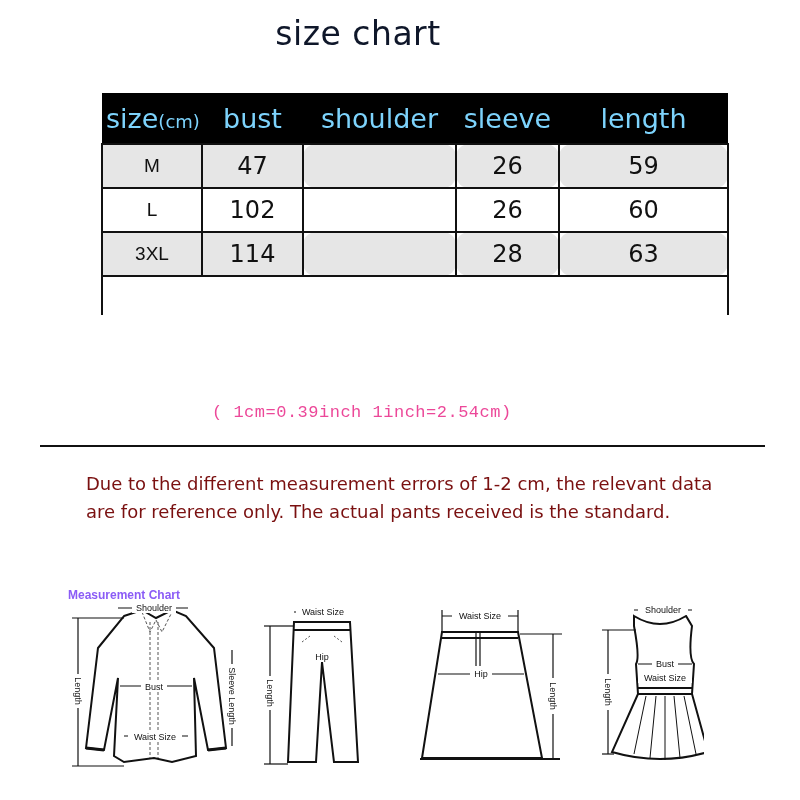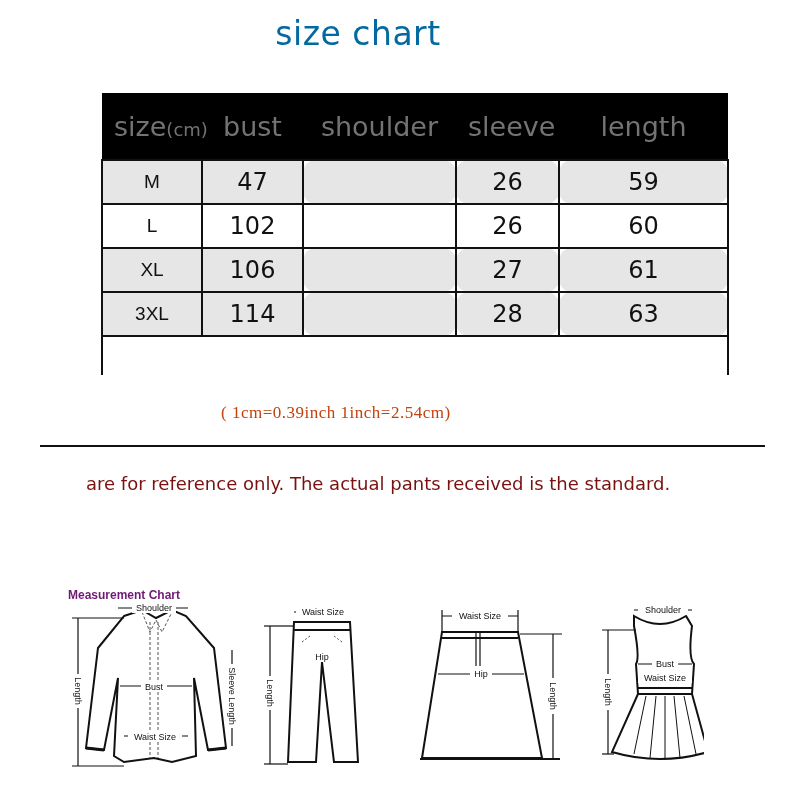--- a/index.html
+++ b/index.html
@@ -1,32 +1,32 @@
 <!DOCTYPE html>
 <html><head>
   <meta charset="utf-8">
   <style>
     html, body { margin: 0; padding: 0; background: #ffffff; }
     body { width: 800px; height: 800px; position: relative; overflow: hidden; font-family: "DejaVu Sans", sans-serif; color: #111; }
-    .title { position: absolute; left: 0; top: 14px; width: 716px; text-align: center; font-size: 33px; font-family: "DejaVu Sans", sans-serif; letter-spacing: 0.5px; color: #0369a1; }
+    .title { position: absolute; left: 0; top: 14px; width: 716px; text-align: center; font-size: 33px; font-family: "DejaVu Sans", sans-serif; letter-spacing: 0.5px; color: #0f172a; }
     .table { position: absolute; left: 101px; top: 93px; width: 626px; border-collapse: collapse; table-layout: fixed; }
-    .table th { background: #000; color: #737373; font-weight: normal; height: 42px; font-size: 27px; padding: 12px; text-align: center; vertical-align: middle; font-family: "DejaVu Sans", sans-serif; }
+    .table th { background: #000; color: #7dd3fc; font-weight: normal; height: 42px; font-size: 27px; padding: 4px; text-align: center; vertical-align: middle; font-family: "DejaVu Sans", sans-serif; }
     .table th .unit { font-size: 18px; }
     .table td { height: 42px; border: 2px solid #111; text-align: center; font-size: 24px; padding: 0; vertical-align: middle; }
     .table td.size { font-size: 19px; font-family: "Liberation Sans", sans-serif; }
     .table tr.shade td { background: #e6e6e6; }
     .table td.dotted { border-left: 2px dotted #555; border-radius: 13px; }
     .table tr.blank td { height: 38px; border-bottom: none; background: #fff; }
-    .conv { position: absolute; left: 212px; top: 403px; font-family: Liberation Serif, serif; font-size: 17px; color: #c2410c; letter-spacing: 0.5px; margin-left: 9px; }
+    .conv { position: absolute; left: 212px; top: 403px; font-family: Liberation Mono, monospace; font-size: 17px; color: #ec4899; letter-spacing: 0.5px; }
     .rule { position: absolute; left: 40px; top: 445px; width: 725px; height: 2px; background: #111; }
     .ps { position: absolute; left: 50px; top: 470px; font-family: "DejaVu Sans", sans-serif; font-size: 18px; color: #7a1010; line-height: 28px; }
     .ps .indent { padding-left: 36px; }
     .diagram { position: absolute; }
     .diagram svg { display: block; }
-    .mc-label { position: absolute; left: 68px; top: 588px; font-family: "Liberation Sans", sans-serif; font-weight: bold; font-size: 12px; color: #701a75; text-align: center; }
+    .mc-label { position: absolute; left: 68px; top: 588px; font-family: "Liberation Sans", sans-serif; font-weight: bold; font-size: 12px; color: #8b5cf6; text-align: center; }
   </style>
 </head>
 <body>
 
 <div class="title">size chart</div>
 
 <table class="table">
   <colgroup>
     <col style="width:100px">
       <col style="width:101px">
@@ -52,43 +52,37 @@
       <td class="dotted">59</td>
     </tr>
     <tr>
       <td class="size">L</td>
       <td>102</td>
       <td class="dotted"></td>
       <td class="dotted">26</td>
       <td class="dotted">60</td>
     </tr>
     <tr class="shade">
-      <td class="size">XL</td>
-      <td>106</td>
-      <td class="dotted"></td>
-      <td class="dotted">27</td>
-      <td class="dotted">61</td>
-    </tr>
-    <tr class="shade">
       <td class="size">3XL</td>
       <td>114</td>
       <td class="dotted"></td>
       <td class="dotted">28</td>
       <td class="dotted">63</td>
     </tr>
     <tr class="blank">
       <td colspan="5"></td>
     </tr>
   </tbody>
 </table>
 
 <div class="conv">( 1cm=0.39inch 1inch=2.54cm)</div>
 <div class="rule"></div>
 
 <div class="ps">
+  <div class="indent">Due to the different measurement errors of 1-2 cm, the relevant data</div>
   <div class="indent">are for reference only. The actual pants received is the standard.</div>
 </div>
 
 <div class="mc-label">Measurement Chart</div>
 
 <div class="diagram" style="left:64px; top:598px;">
   <svg width="180" height="180" viewBox="0 0 180 180">
     <g fill="none" stroke="#111" stroke-width="2">
       <path d="M60,18 L78,12 L92,20 L108,12 L122,18 L150,50 L162,150 L144,152 L130,80 L132,158 L108,164 L90,160 L60,164 L50,158 L54,80 L40,152 L22,150 L34,50 Z"></path>
       <line x1="22" y1="150" x2="40" y2="152" stroke-width="3"></line>

